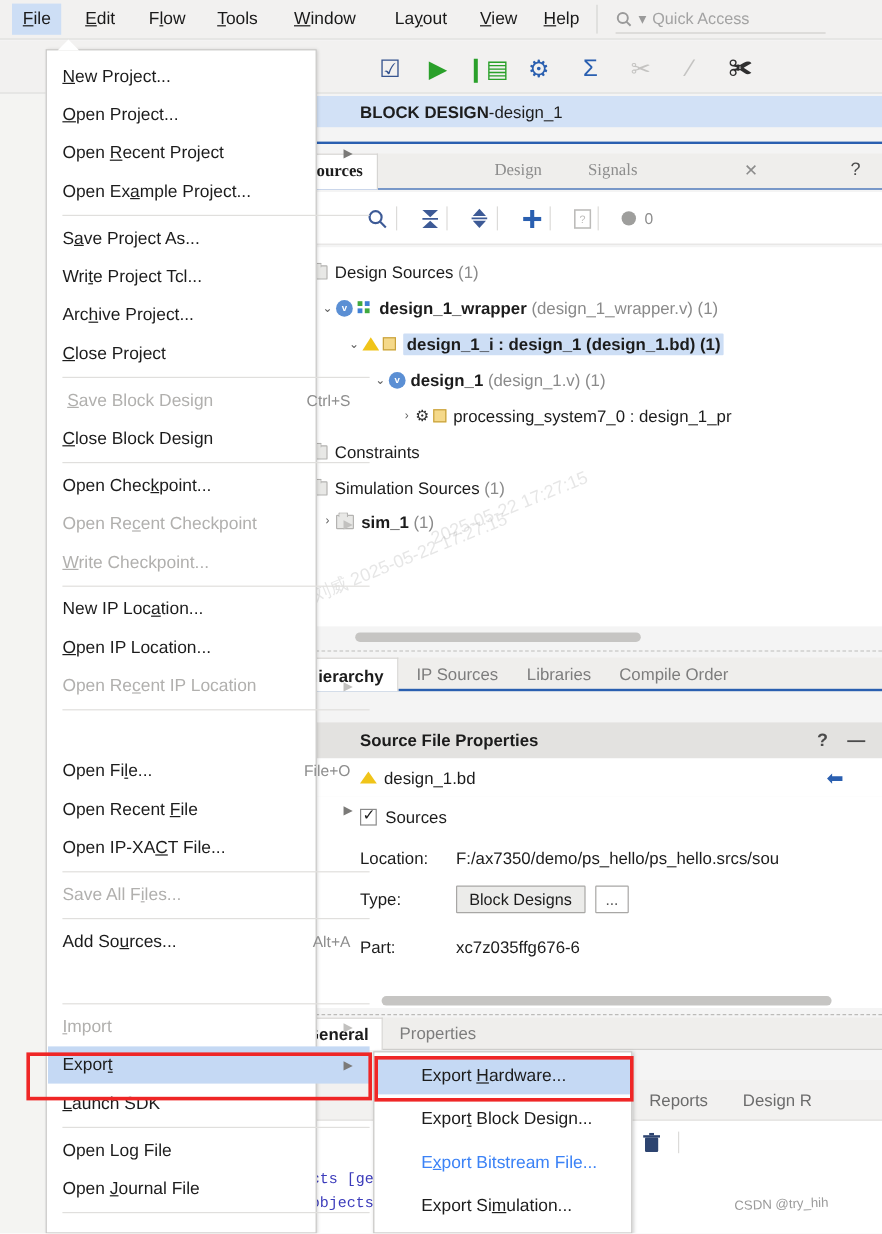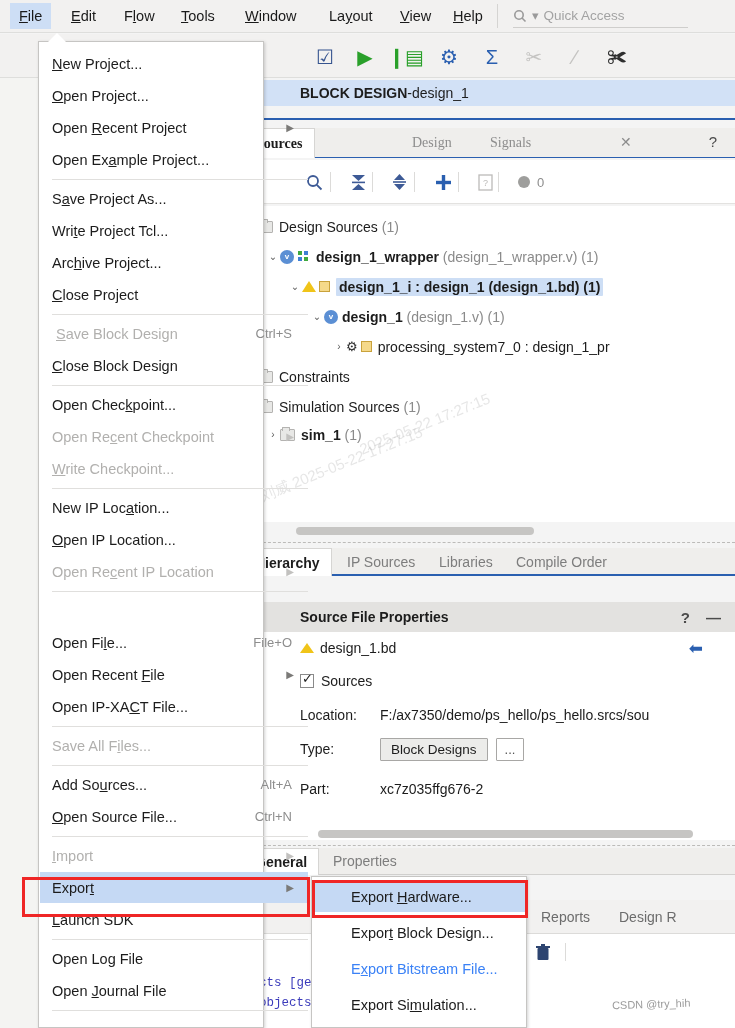--- a/index.html
+++ b/index.html
@@ -582,21 +582,21 @@
       <span class="prop-label">Location:</span>
       <span>F:/ax7350/demo/ps_hello/ps_hello.srcs/sou</span>
     </div>
     <div class="prop-row" style="top:72px">
       <span class="prop-label">Type:</span>
       <span class="btn-box">Block Designs</span>
       <span class="btn-dots">...</span>
     </div>
     <div class="prop-row" style="top:112px">
       <span class="prop-label">Part:</span>
-      <span>xc7z035ffg676-2</span>
+      <span>xc7z035ffg676-6</span>
     </div>
   </div>
   <div class="hscroll2"></div>
   <div class="dashed-sep2"></div>
 
   <div class="gentabrow" id="genTabs">
       <div class="gentab sel" style="left: 5px;">General</div>
       <div class="gentab" style="left: 84px;">Properties</div>
     </div>
 
@@ -708,24 +708,20 @@
       </div>
       <div class="msep" style="top: 684px;"></div>
       <div class="mi disabled" style="top: 688px;">
         <span>Save All F<u>i</u>les...</span>
       </div>
       <div class="msep" style="top: 723px;"></div>
       <div class="mi" style="top: 727px;">
         <span>Add So<u>u</u>rces...</span>
         <span class="accel">Alt+A</span>
       </div>
-      <div class="mi" style="top: 759px;">
-        <span><u>O</u>pen Source File...</span>
-        <span class="accel">Ctrl+N</span>
-      </div>
       <div class="msep" style="top: 794px;"></div>
       <div class="mi disabled" style="top: 798px;">
         <span><u>I</u>mport</span>
         <span class="arrow">▶</span>
       </div>
       <div class="mi hl" style="top: 830px;">
         <span>Expor<u>t</u></span>
         <span class="arrow">▶</span>
       </div>
       <div class="mi" style="top: 862px;">

